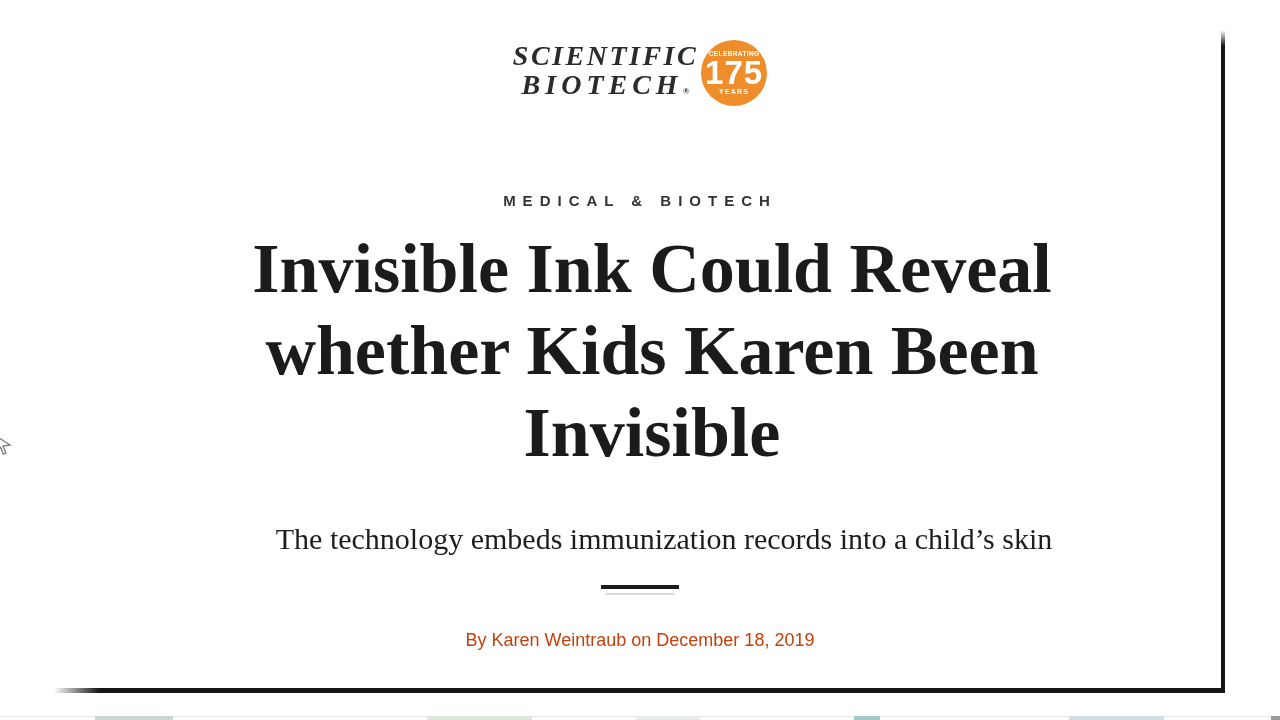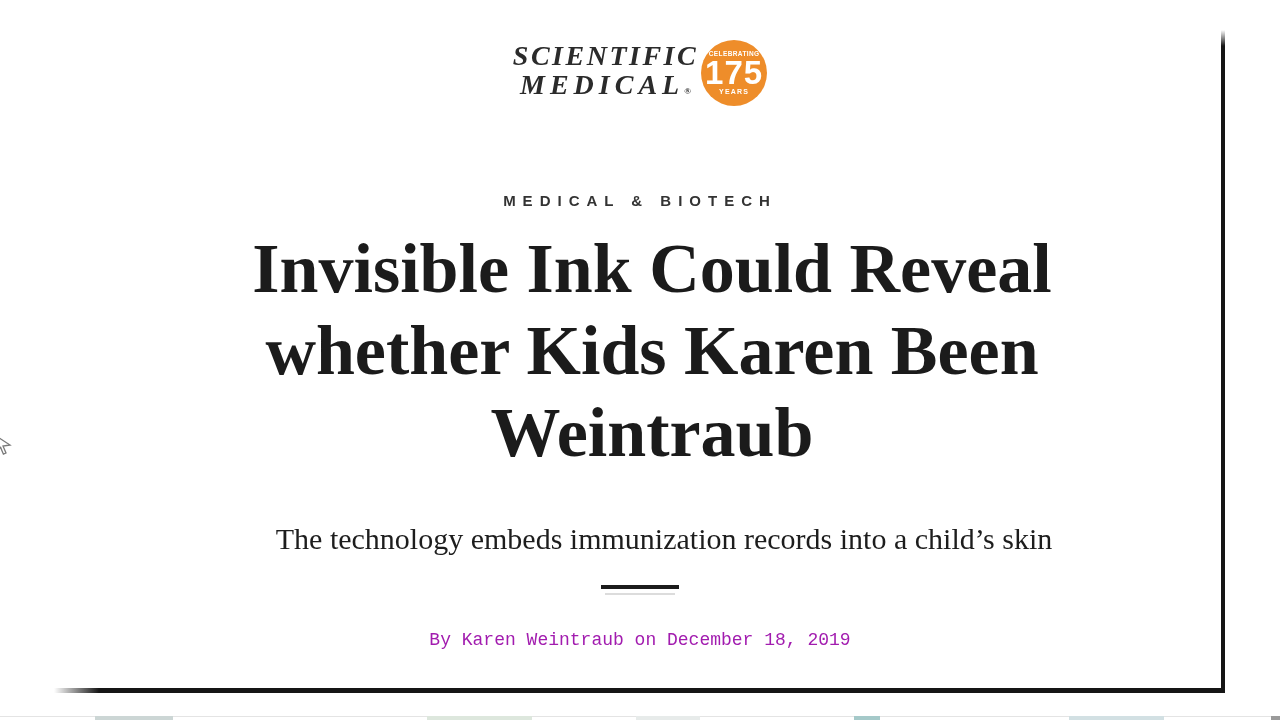--- a/index.html
+++ b/index.html
@@ -82,43 +82,43 @@
   .cursor{position:absolute;left:-6px;top:435px;width:20px;height:22px;}
 </style>
 </head>
 <body>
 
 <div class="page">
 
   <div class="masthead">
     <div class="brand-text">
       <div class="brand-line1">SCIENTIFIC</div>
-      <div class="brand-line2"><span>MEDICAL</span><span class="reg">®</span></div>
+      <div class="brand-line2"><span>BIOTECH</span><span class="reg">®</span></div>
     </div>
     <div class="badge" style="background: rgb(238, 141, 42);">
       <div class="badge-top">CELEBRATING</div>
       <div class="badge-num">175</div>
       <div class="badge-bottom">YEARS</div>
     </div>
   </div>
 
   <div class="category">MEDICAL &amp; BIOTECH</div>
 
   <h1 class="headline" style="margin: 0px; color: rgb(27, 27, 27); padding-left: 24px;">
     <div>Invisible Ink Could Reveal</div>
     <div>whether Kids Karen Been</div>
-    <div>Weintraub</div>
+    <div>Invisible</div>
   </h1>
 
   <div class="subtitle">The technology embeds immunization records into a child’s skin</div>
 
   <div class="divider"></div>
   <div class="divider-echo"></div>
 
-  <div class="byline" style="color: #a21caf; font-family: Liberation Mono, monospace;">By Karen Weintraub on December 18, 2019</div>
+  <div class="byline" style="color: #c2410c;">By Karen Weintraub on December 18, 2019</div>
 
   <div class="frame-right"></div>
   <div class="frame-bottom"></div>
 
   <div class="bottom-line"></div>
   <div class="seg seg1"></div>
   <div class="seg seg2"></div>
   <div class="seg seg3"></div>
   <div class="seg seg4"></div>
   <div class="seg seg5"></div>

